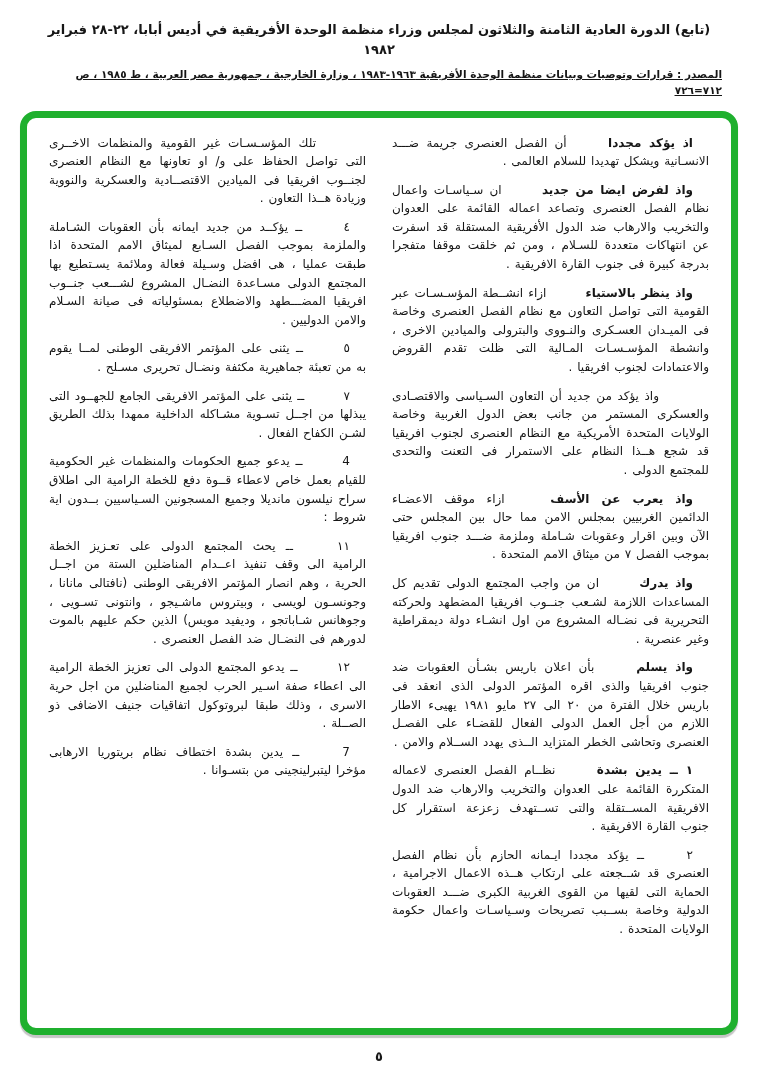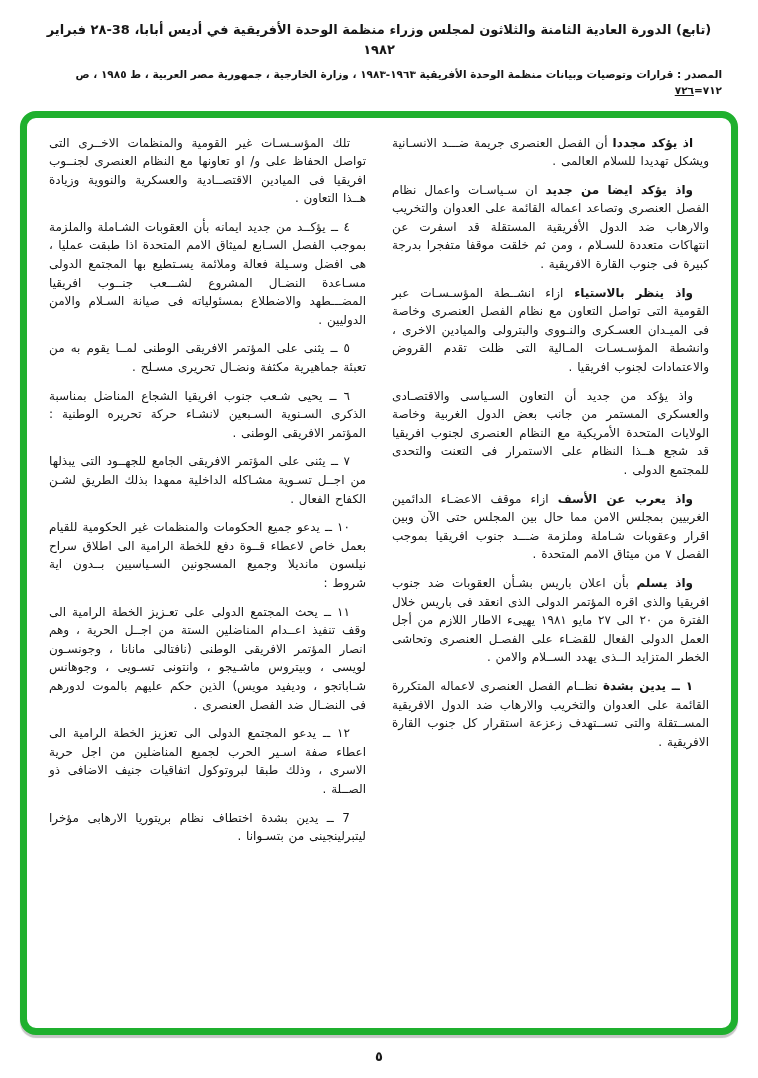--- a/index.html
+++ b/index.html
@@ -2,21 +2,21 @@
 <html dir="rtl" lang="ar"><head>
 <meta charset="utf-8">
 <style>
   html,body{margin:0;padding:0;background:#ffffff;}
   body{
     width:758px;height:1078px;overflow:hidden;position:relative;
     font-family:"DejaVu Sans",sans-serif;color:#161616;direction:rtl;
   }
   .header{padding:20px 36px 0 36px;text-align:center;}
   .header-line1{font-size:13px;font-weight:700;letter-spacing:0;line-height:1.5;}
-  .header-line2{font-size:10.5px;font-weight:700;margin-top:8px;text-align:right;line-height:1.5;}
+  .header-line2{font-size:10.5px;font-weight:700;margin-top:8px;text-align:right;line-height:1.5;text-decoration:underline;}
   .header-line2 .u{text-decoration:underline;}
   .content-border{
     margin:12px 20px 0 20px;
     height:884px;
     border:7px solid #1fb02e;
     border-radius:16px;
     box-shadow:0 3px 1px rgba(90,90,90,0.35);
     padding:16px 22px 10px 22px;
     overflow:hidden;
     background:#ffffff;
@@ -24,54 +24,55 @@
   .columns{display:flex;flex-direction:row;gap:26px;height:100%;}
   .col{flex:1 1 0;min-width:0;}
   .col p{
     margin:0 0 10px 0;
     font-size:12px;
     line-height:18.6px;
     text-align:justify;
     text-indent:16px;
     word-spacing:1px;
   }
-  .col p b{font-weight:700;}
+  .col p b{font-weight:700;margin-left:34px;}
   .page-number{
     position:absolute;left:0;right:0;bottom:14px;
     text-align:center;font-size:13px;font-weight:700;
   }
 </style>
 </head>
 <body>
 
 <div class="header">
-  <div class="header-line1">(تابع) الدورة العادية الثامنة والثلاثون لمجلس وزراء منظمة الوحدة الأفريقية في أديس أبابا، 38-٢٨ فبراير ١٩٨٢</div>
+  <div class="header-line1">(تابع) الدورة العادية الثامنة والثلاثون لمجلس وزراء منظمة الوحدة الأفريقية في أديس أبابا، ٢٢-٢٨ فبراير ١٩٨٢</div>
   <div class="header-line2"><span>المصدر : قرارات وتوصيات وبيانات منظمة الوحدة الأفريقية ١٩٦٣-١٩٨٣ ، وزارة الخارجية ، جمهورية مصر العربية ، ط ١٩٨٥ ، ص ٧١٢=</span><span class="u">٧٢٦</span></div>
 </div>
 
 <div class="content-border">
   <div class="columns">
 
     <div class="col">
       <p><b>اذ يؤكد مجددا</b><span> أن الفصل العنصرى جريمة ضـــد الانسـانية ويشكل تهديدا للسلام العالمى .</span></p>
-      <p><b>واذ يؤكد ايضا من جديد</b><span> ان سـياسـات واعمال نظام الفصل العنصرى وتصاعد اعماله القائمة على العدوان والتخريب والارهاب ضد الدول الأفريقية المستقلة قد اسفرت عن انتهاكات متعددة للسـلام ، ومن ثم خلقت موقفا متفجرا بدرجة كبيرة فى جنوب القارة الافريقية .</span></p>
+      <p><b>واذ لفرض ايضا من جديد</b><span> ان سـياسـات واعمال نظام الفصل العنصرى وتصاعد اعماله القائمة على العدوان والتخريب والارهاب ضد الدول الأفريقية المستقلة قد اسفرت عن انتهاكات متعددة للسـلام ، ومن ثم خلقت موقفا متفجرا بدرجة كبيرة فى جنوب القارة الافريقية .</span></p>
       <p><b>واذ ينظر بالاستياء</b><span> ازاء انشــطة المؤسـسـات عبر القومية التى تواصل التعاون مع نظام الفصل العنصرى وخاصة فى الميـدان العسـكرى والنـووى والبترولى والميادين الاخرى ، وانشطة المؤسـسـات المـالية التى ظلت تقدم القروض والاعتمادات لجنوب افريقيا .</span></p>
       <p><b></b><span>واذ يؤكد من جديد أن التعاون السـياسى والاقتصـادى والعسكرى المستمر من جانب بعض الدول الغربية وخاصة الولايات المتحدة الأمريكية مع النظام العنصرى لجنوب افريقيا قد شجع هــذا النظام على الاستمرار فى التعنت والتحدى للمجتمع الدولى .</span></p>
       <p><b>واذ يعرب عن الأسف</b><span> ازاء موقف الاعضـاء الدائمين الغربيين بمجلس الامن مما حال بين المجلس حتى الآن وبين اقرار وعقوبات شـاملة وملزمة ضـــد جنوب افريقيا بموجب الفصل ٧ من ميثاق الامم المتحدة .</span></p>
+      <p><b>واذ يدرك</b><span> ان من واجب المجتمع الدولى تقديم كل المساعدات اللازمة لشـعب جنــوب افريقيا المضطهد ولحركته التحريرية فى نضـاله المشروع من اول انشـاء دولة ديمقراطية وغير عنصرية .</span></p>
       <p><b>واذ يسلم</b><span> بأن اعلان باريس بشـأن العقوبات ضد جنوب افريقيا والذى اقره المؤتمر الدولى الذى انعقد فى باريس خلال الفترة من ٢٠ الى ٢٧ مايو ١٩٨١ يهيىء الاطار اللازم من أجل العمل الدولى الفعال للقضـاء على الفصـل العنصرى وتحاشى الخطر المتزايد الــذى يهدد الســلام والامن .</span></p>
       <p><b>١ ــ يدين بشدة</b><span> نظــام الفصل العنصرى لاعماله المتكررة القائمة على العدوان والتخريب والارهاب ضد الدول الافريقية المســتقلة والتى تســتهدف زعزعة استقرار كل جنوب القارة الافريقية .</span></p>
+      <p><b></b><span>٢ ــ يؤكد مجددا ايـمانه الحازم بأن نظام الفصل العنصرى قد شــجعته على ارتكاب هــذه الاعمال الاجرامية ، الحماية التى لقيها من القوى الغربية الكبرى ضـــد العقوبات الدولية وخاصة بســبب تصريحات وسـياسـات واعمال حكومة الولايات المتحدة .</span></p>
     </div>
 
     <div class="col">
       <p><b></b><span>تلك المؤسـسـات غير القومية والمنظمات الاخــرى التى تواصل الحفاظ على و/ او تعاونها مع النظام العنصرى لجنــوب افريقيا فى الميادين الاقتصــادية والعسكرية والنووية وزيادة هــذا التعاون .</span></p>
       <p><b></b><span>٤ ــ يؤكــد من جديد ايمانه بأن العقوبات الشـاملة والملزمة بموجب الفصل السـابع لميثاق الامم المتحدة اذا طبقت عمليا ، هى افضل وسـيلة فعالة وملائمة يسـتطيع بها المجتمع الدولى مسـاعدة النضـال المشروع لشـــعب جنــوب افريقيا المضـــطهد والاضطلاع بمسئولياته فى صيانة السـلام والامن الدوليين .</span></p>
       <p><b></b><span>٥ ــ يثنى على المؤتمر الافريقى الوطنى لمــا يقوم به من تعبئة جماهيرية مكثفة ونضـال تحريرى مسـلح .</span></p>
-      <p><b></b><span>٦ ــ يحيى شـعب جنوب افريقيا الشجاع المناضل بمناسبة الذكرى السـنوية السـبعين لانشـاء حركة تحريره الوطنية : المؤتمر الافريقى الوطنى .</span></p>
       <p><b></b><span>٧ ــ يثنى على المؤتمر الافريقى الجامع للجهــود التى يبذلها من اجــل تسـوية مشـاكله الداخلية ممهدا بذلك الطريق لشـن الكفاح الفعال .</span></p>
-      <p><b></b><span>١٠ ــ يدعو جميع الحكومات والمنظمات غير الحكومية للقيام بعمل خاص لاعطاء قــوة دفع للخطة الرامية الى اطلاق سراح نيلسون مانديلا وجميع المسجونين السـياسيين بــدون اية شروط :</span></p>
+      <p><b></b><span>4 ــ يدعو جميع الحكومات والمنظمات غير الحكومية للقيام بعمل خاص لاعطاء قــوة دفع للخطة الرامية الى اطلاق سراح نيلسون مانديلا وجميع المسجونين السـياسيين بــدون اية شروط :</span></p>
       <p><b></b><span>١١ ــ يحث المجتمع الدولى على تعـزيز الخطة الرامية الى وقف تنفيذ اعــدام المناضلين الستة من اجــل الحرية ، وهم انصار المؤتمر الافريقى الوطنى (نافتالى مانانا ، وجونسـون لويسى ، وبيتروس ماشـيجو ، وانتونى تسـويى ، وجوهانس شـاباتجو ، وديفيد مويس) الذين حكم عليهم بالموت لدورهم فى النضـال ضد الفصل العنصرى .</span></p>
       <p><b></b><span>١٢ ــ يدعو المجتمع الدولى الى تعزيز الخطة الرامية الى اعطاء صفة اسـير الحرب لجميع المناضلين من اجل حرية الاسرى ، وذلك طبقا لبروتوكول اتفاقيات جنيف الاضافى ذو الصــلة .</span></p>
       <p><b></b><span>7 ــ يدين بشدة اختطاف نظام بريتوريا الارهابى مؤخرا ليتبرلينجينى من بتسـوانا .</span></p>
     </div>
 
   </div>
 </div>
 
 <div class="page-number">٥</div>
 

